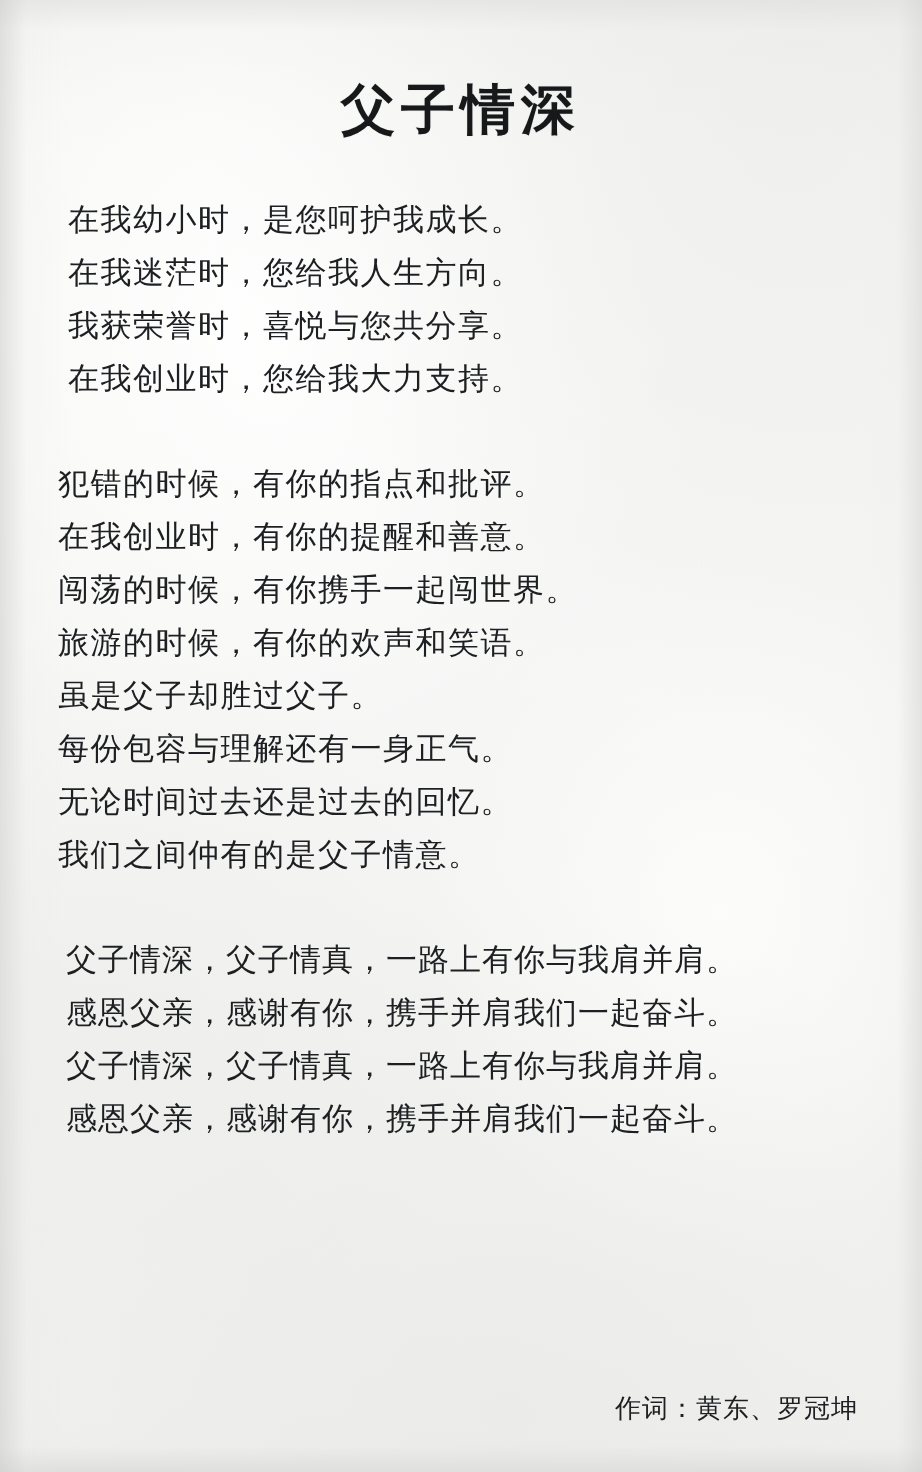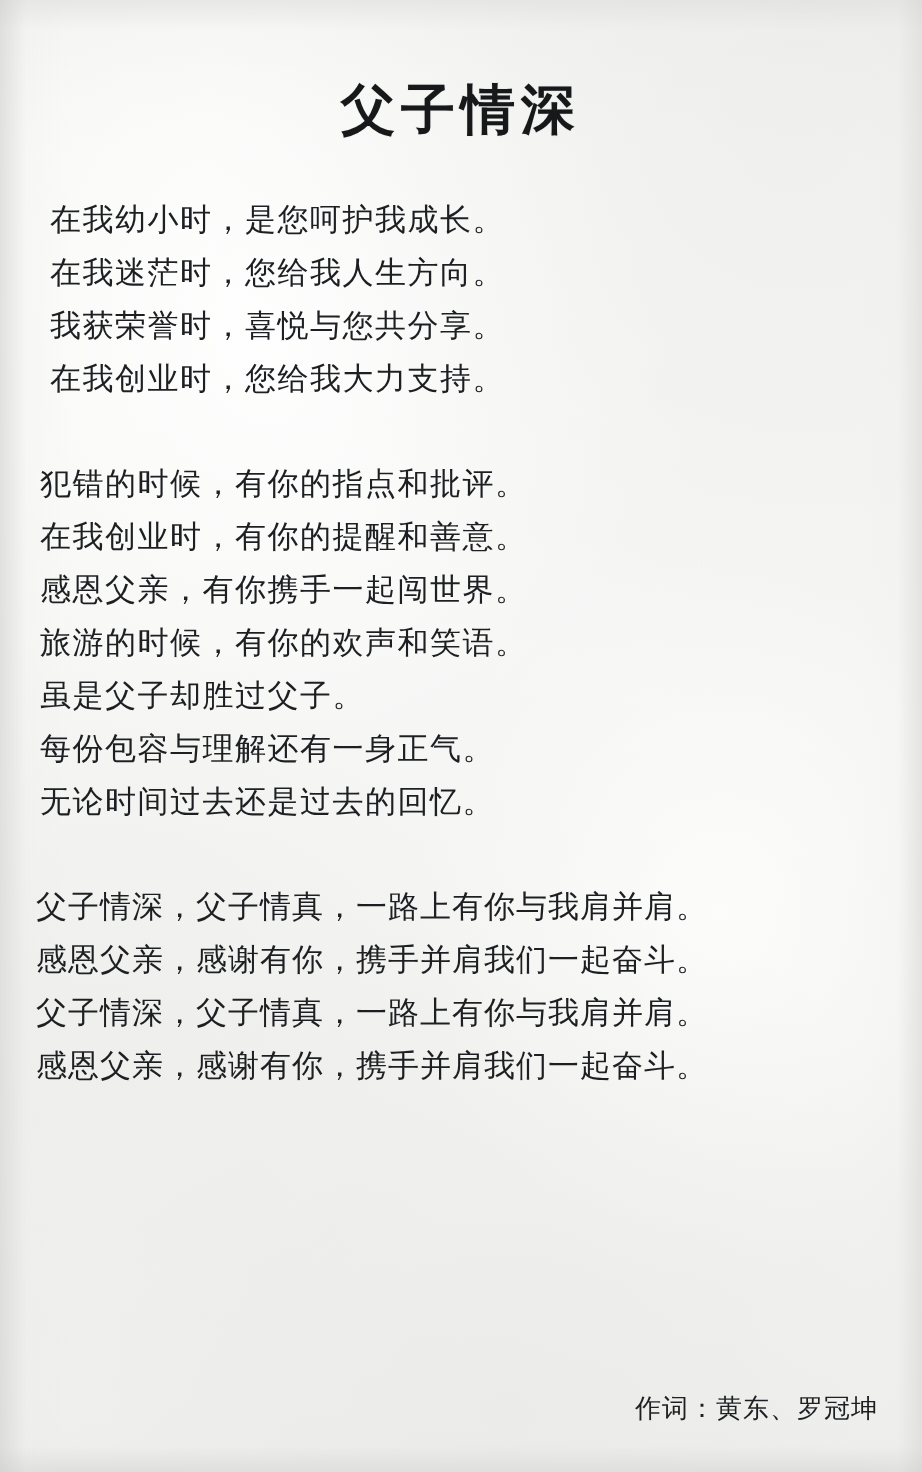--- a/index.html
+++ b/index.html
@@ -66,47 +66,48 @@
     font-size: 54px;
     letter-spacing: 6px;
     color: #16181a;
     margin: 0;
     padding-top: 74px;
     text-shadow: 0 0 1px rgba(0,0,0,0.25);
   }
 
   .stanzas {
     margin-top: 46px;
-    padding: 0 54px 0 36px;
+    padding: 0 54px 0 54px;
   }
 
   .stanza {
     margin: 0 0 52px 0;
   }
   .stanza:last-child {
     margin-bottom: 0;
+    margin-left: 12px;
   }
 
   .line {
     font-family: "Liberation Serif", "DejaVu Serif", serif;
     font-size: 31px;
     line-height: 53px;
     color: #1d1f22;
     letter-spacing: 1.5px;
     white-space: pre;
   }
 
   
   .stanza-1 .line { padding-left: 14px; }
   .stanza-2 .line { padding-left: 4px; }
   .stanza-3 .line { padding-left: 0px; font-size: 31px; letter-spacing: 1px; }
 
   .credit-row {
     position: absolute;
-    right: 44px;
+    right: 64px;
     bottom: 46px;
     z-index: 3;
   }
   .credit {
     font-family: "Liberation Serif", "DejaVu Serif", serif;
     font-size: 26px;
     color: #1d1f22;
     letter-spacing: 1px;
     white-space: pre;
   }
@@ -124,25 +125,26 @@
       <div class="stanza stanza-1">
         <div class="line">在我幼小时，是您呵护我成长。</div>
         <div class="line">在我迷茫时，您给我人生方向。</div>
         <div class="line">我获荣誉时，喜悦与您共分享。</div>
         <div class="line">在我创业时，您给我大力支持。</div>
       </div>
 
       <div class="stanza stanza-2">
         <div class="line">犯错的时候，有你的指点和批评。</div>
         <div class="line">在我创业时，有你的提醒和善意。</div>
-        <div class="line">感恩父亲，有你携手一起闯世界。</div>
+        <div class="line">闯荡的时候，有你携手一起闯世界。</div>
         <div class="line">旅游的时候，有你的欢声和笑语。</div>
         <div class="line">虽是父子却胜过父子。</div>
         <div class="line">每份包容与理解还有一身正气。</div>
         <div class="line">无论时间过去还是过去的回忆。</div>
+        <div class="line">我们之间仲有的是父子情意。</div>
       </div>
 
       <div class="stanza stanza-3">
         <div class="line">父子情深，父子情真，一路上有你与我肩并肩。</div>
         <div class="line">感恩父亲，感谢有你，携手并肩我们一起奋斗。</div>
         <div class="line">父子情深，父子情真，一路上有你与我肩并肩。</div>
         <div class="line">感恩父亲，感谢有你，携手并肩我们一起奋斗。</div>
       </div>
 
     </div>

